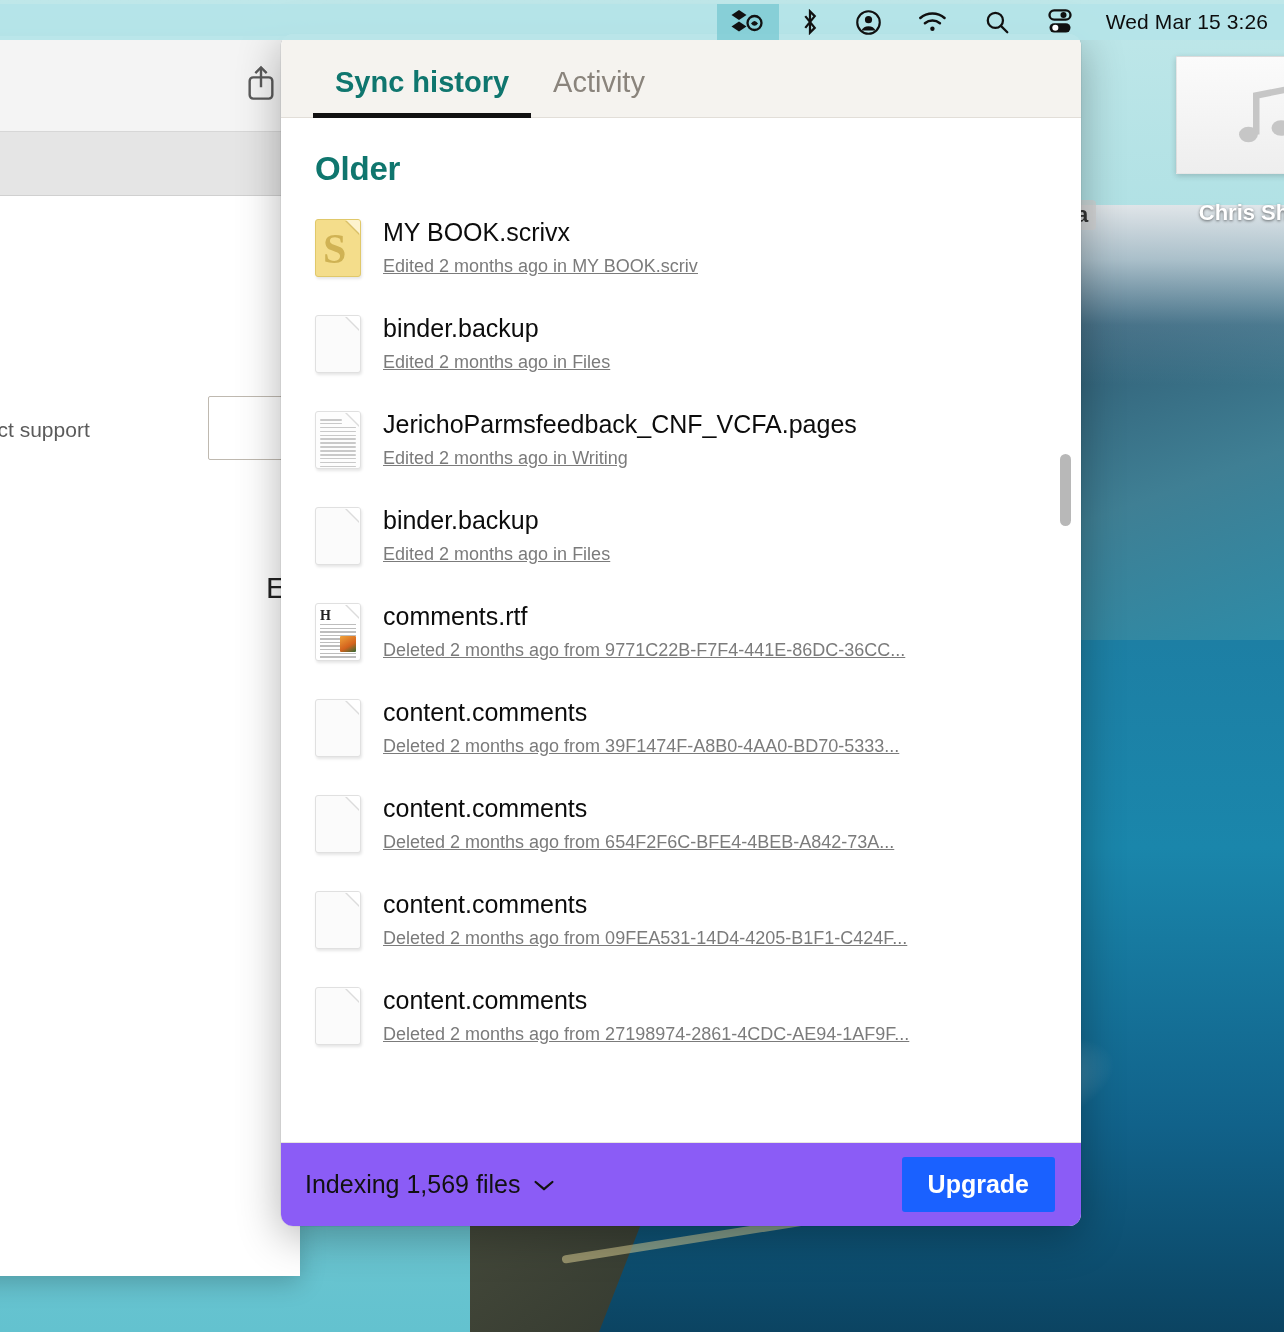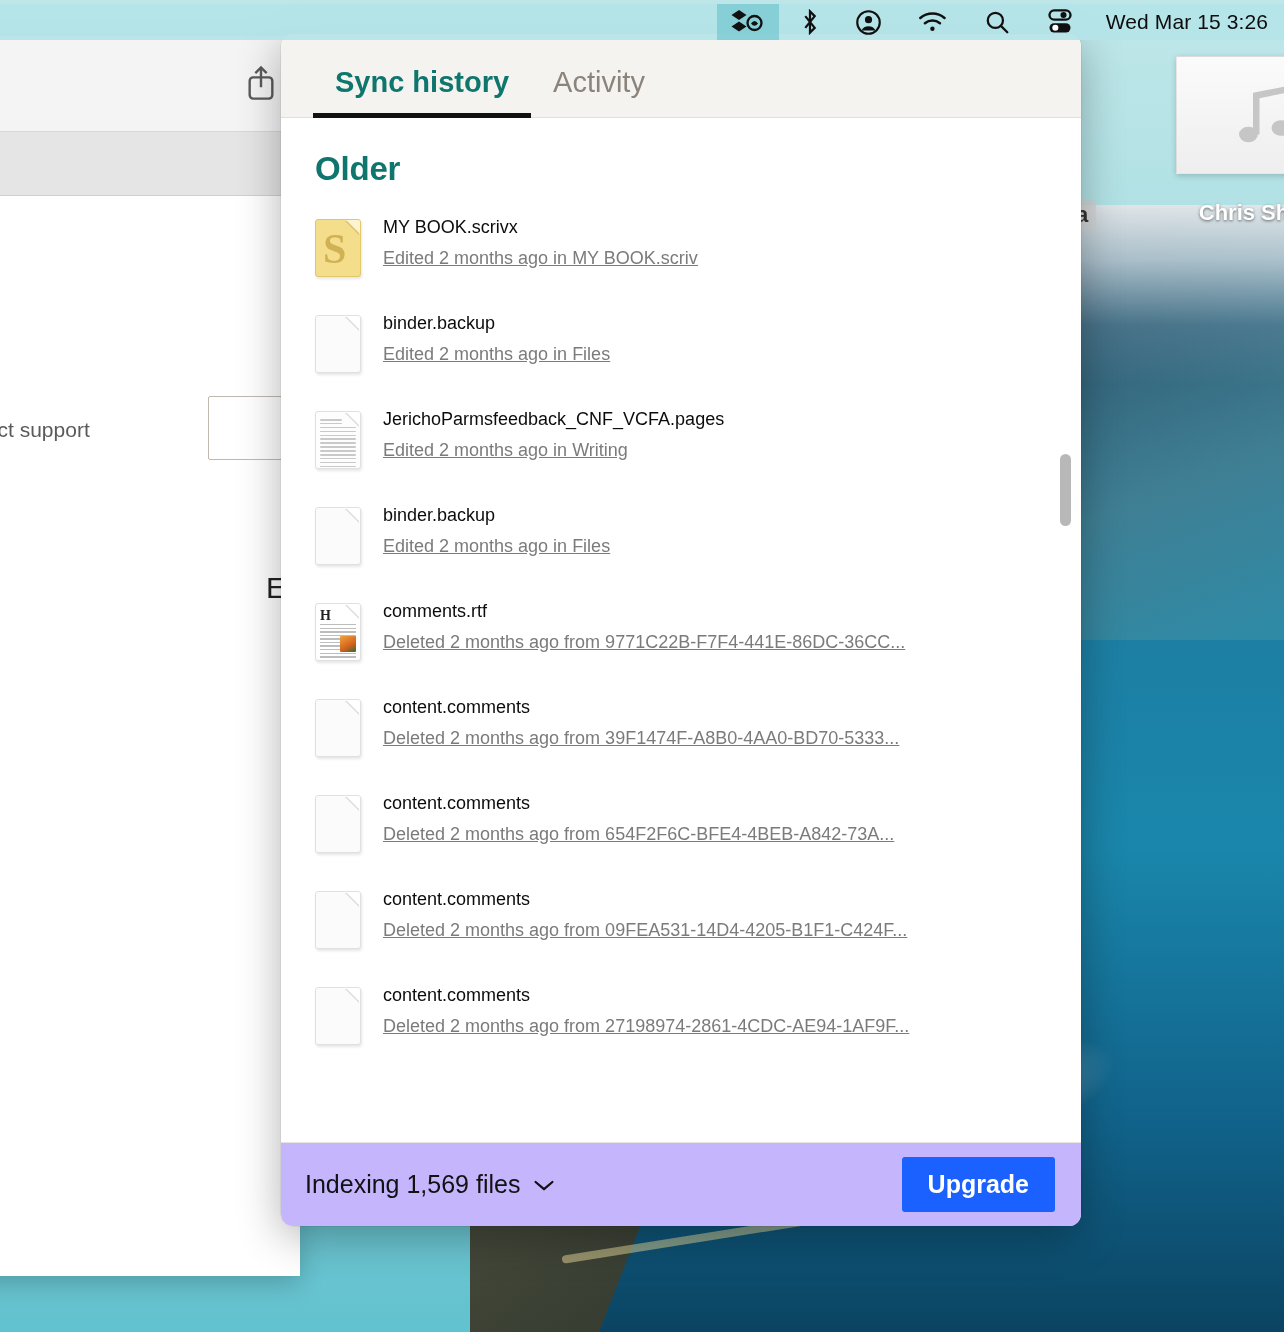--- a/index.html
+++ b/index.html
@@ -204,39 +204,39 @@
   }
   .rtf-lines { position:absolute; left:4px; top:20px; right:4px; }
   .rtf-lines i { display:block; height:1.4px; background:#bdbdbd; margin-bottom:2.2px; }
   .rtf-img {
     position:absolute; right:4px; bottom:8px; width:16px; height:16px;
     background:linear-gradient(150deg,#f0a33a,#d4621d 60%,#2f6a34 100%);
     border-radius:1px;
   }
   .rtext { flex:1 1 auto; min-width:0; }
   .fname {
-    font-size:18px; color:#0c0c0c; line-height:1.2; margin-bottom:9px;
+    font-size:25px; color:#0c0c0c; line-height:1.2; margin-bottom:9px;
     white-space:nowrap; overflow:hidden;
   }
   .fmeta {
     font-size:18px; color:#7b7b7b; line-height:1.2;
     white-space:nowrap; overflow:hidden;text-decoration:underline;
   }
   .fmeta a { color:#7b7b7b; text-decoration:underline; }
 
   #scrollbar {
     position:absolute; right:9px; top:0; width:14px; height:100%;
   }
   #scrollthumb {
     position:absolute; left:2px; top:336px; width:11px; height:72px;
     background:#b8b8b8; border-radius:6px;
   }
 
   #popup-footer {
-    flex:0 0 auto; height:84px; background:#c4b5fd;
+    flex:0 0 auto; height:84px; background:#8b5cf6;
     border-top:1px solid #e8e5e0;
     display:flex; align-items:center; justify-content:space-between;
     padding:0 26px 0 24px;
   }
   #indexing {
     display:flex; align-items:center; gap:12px;
     font-size:25px; color:#111;
   }
   #upgrade-btn {
     background:#1a61ff; color:#fff; border:none; border-radius:3px;

